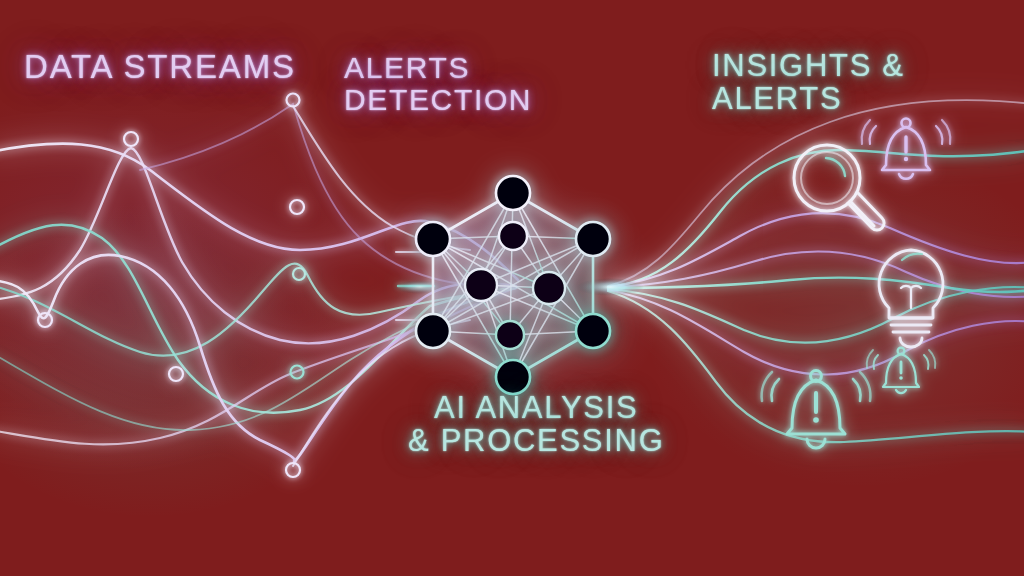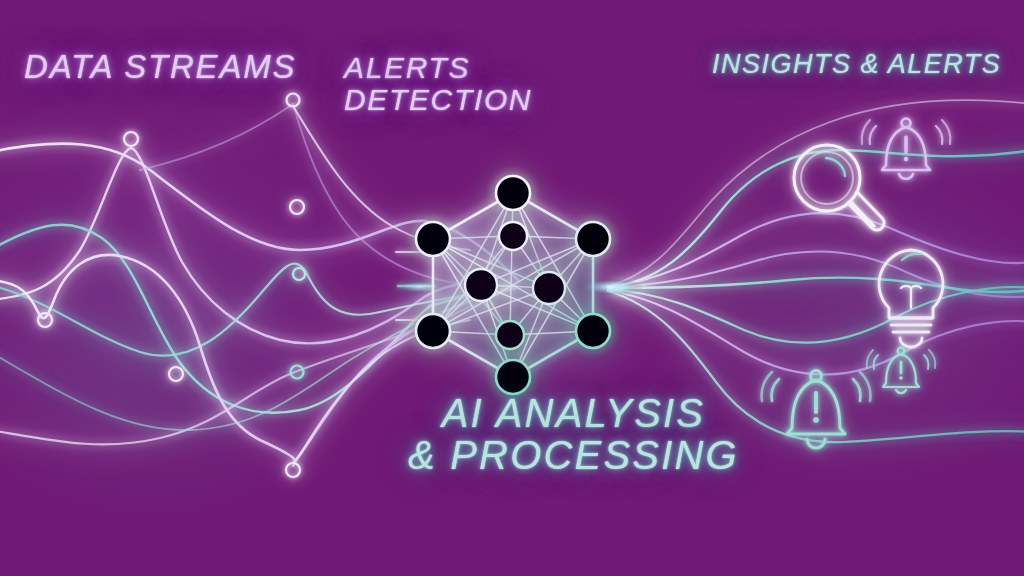--- a/index.html
+++ b/index.html
@@ -8,23 +8,22 @@
     padding: 0;
     background: #000000;
   }
   body {
     font-family: "Liberation Sans", sans-serif;
   }
   #stage {
     position: relative;
     width: 1024px;
     height: 576px;
-    background: #701a75;
+    background: #7f1d1d;
     overflow: hidden;
-    font-style: italic;
   }
   
   .amb {
     position: absolute;
     border-radius: 50%;
     pointer-events: none;
   }
   .amb-purple-left {
     left: -120px; top: 60px;
     width: 520px; height: 420px;
@@ -78,22 +77,22 @@
     text-shadow:
       0 0 2px rgba(183,230,224,0.95),
       0 0 7px rgba(110,220,205,0.8),
       0 0 16px rgba(70,200,190,0.6),
       0 0 32px rgba(50,175,170,0.4),
       0 0 58px rgba(40,150,150,0.24);
   }
 
   #lbl-data-streams   { left: 24px;  top: 50px;  font-size: 33px; }
   #lbl-anomaly        { left: 344px; top: 52px;  font-size: 30px; }
-  #lbl-insights       { left: 712px; top: 50px;  font-size: 27px; }
-  #lbl-ai-analysis    { left: 408px; top: 392px; font-size: 40px; text-align: center; }
+  #lbl-insights       { left: 712px; top: 50px;  font-size: 31px; }
+  #lbl-ai-analysis    { left: 408px; top: 392px; font-size: 31px; text-align: center; }
 </style>
 </head>
 <body>
 
 <div id="stage">
 
   <div class="amb amb-purple-left"></div>
   <div class="amb amb-teal-left"></div>
   <div class="amb amb-center"></div>
   <div class="amb amb-right"></div>

